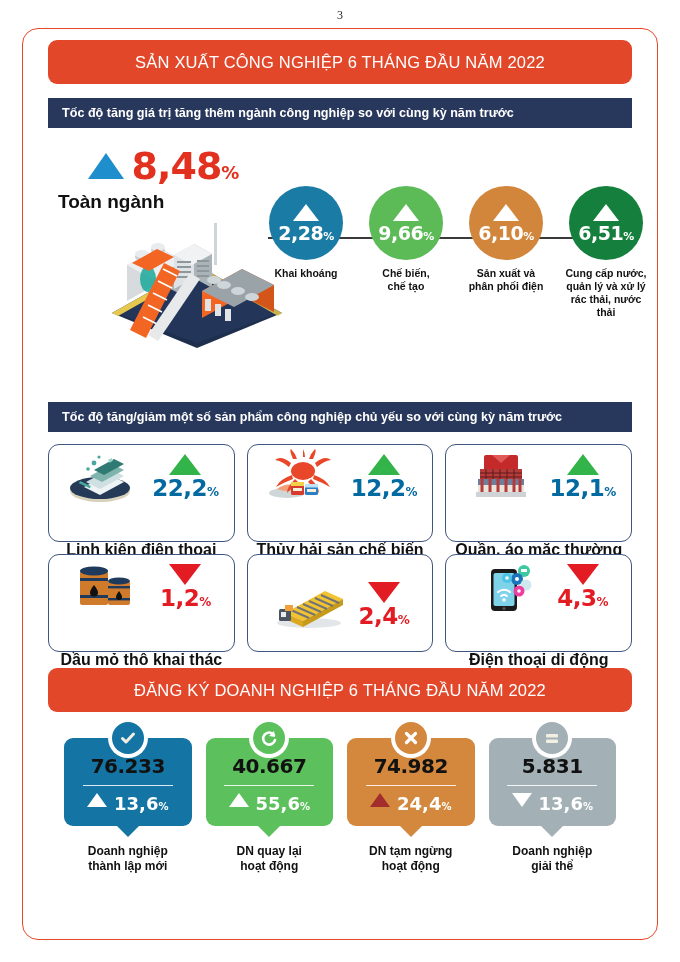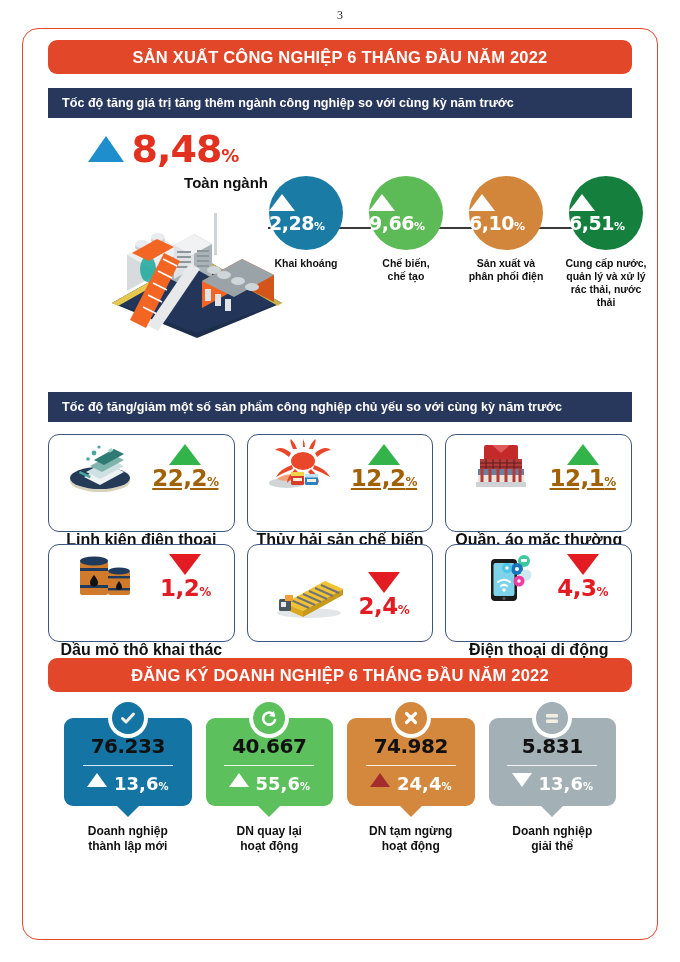--- a/index.html
+++ b/index.html
@@ -28,80 +28,80 @@
   }
   .inner {
     position: absolute;
     left: 40px; top: 40px; right: 40px; bottom: 28px;
   }
 
   
   .banner-red {
     background: #e2472a;
     border-radius: 9px;
-    height: 34px;
+    height: 44px;
     display: flex; align-items: center; justify-content: center;
     color: #fff;
-    font-weight: bold;
+    font-weight: normal;
     font-size: 16.5px;
     letter-spacing: .2px;
     margin: 0 8px;
   }
   .banner-navy {
     background: #28385c;
     height: 30px;
     display: flex; align-items: center;
     padding-left: 14px;
     color: #fff;
     font-weight: bold;
     font-size: 12.6px;
     margin: 0 8px;
   }
 
   
   .sec1 { position: relative; height: 250px; margin-top: 10px; }
   .headline {
-    position: absolute; left: 18px; top: 2px;
-    width: 210px; text-align: right;
+    position: absolute; left: 18px; top: 9px;
+    width: 210px; text-align: left;
   }
   .headline-row { display: flex; align-items: center; justify-content: center; gap: 8px; }
   .tri-up-blue {
     width: 0; height: 0;
     border-left: 18px solid transparent;
     border-right: 18px solid transparent;
     border-bottom: 26px solid #1f8ecd;
   }
   .big-pct {
     font-size: 38px; font-weight: bold; color: #e2311f;
     font-family: "DejaVu Sans", sans-serif;
     letter-spacing: -1px; line-height: 1;
   }
   .big-pct .u { font-size: 18px; }
   .headline-label {
-    font-size: 15px; font-weight: bold; color: #111;
+    font-size: 19px; font-weight: bold; color: #111;
     margin-top: 6px;
   }
   .factory { position: absolute; left: 62px; top: 75px; }
 
   .connector {
     position: absolute;
     left: 228px; top: 99px;
     width: 360px; height: 1.5px;
     background: #3a3a3a;
   }
   .circles {
     position: absolute; left: 222px; top: 48px;
     display: flex; gap: 12px;
   }
   .circ-item { width: 88px; text-align: center; }
   .circ {
     width: 74px; height: 74px; border-radius: 50%;
     margin: 0 auto;
     display: flex; flex-direction: column;
-    align-items: flex-start; justify-content: center;
+    align-items: center; justify-content: center;
     position: relative; z-index: 2;
   }
   .circ .tri-w {
     width: 0; height: 0;
     border-left: 13px solid transparent;
     border-right: 13px solid transparent;
     border-bottom: 17px solid #fff;
     margin-bottom: 3px;
   }
   .circ .val {
@@ -147,21 +147,21 @@
     border-left: 16px solid transparent;
     border-right: 16px solid transparent;
     border-top: 21px solid #e31b23;
     margin-bottom: 2px;
   }
   .pval {
     font-size: 23px; font-weight: bold; line-height: 1;
     font-family: "DejaVu Sans", sans-serif; letter-spacing: -.5px;
   }
   .pval .u { font-size: 12px; }
-  .pval.green { color: #a16207; text-decoration: underline; }
+  .pval.green { color: #0369a1; }
   .pval.red { color: #e31b23; }
   .pcard-label {
     text-align: center;
     font-size: 16px; font-weight: bold; color: #111;
     padding-bottom: 9px;
     margin-top: 36px;
   }
 
   
   .sec3 { margin-top: 16px; }

